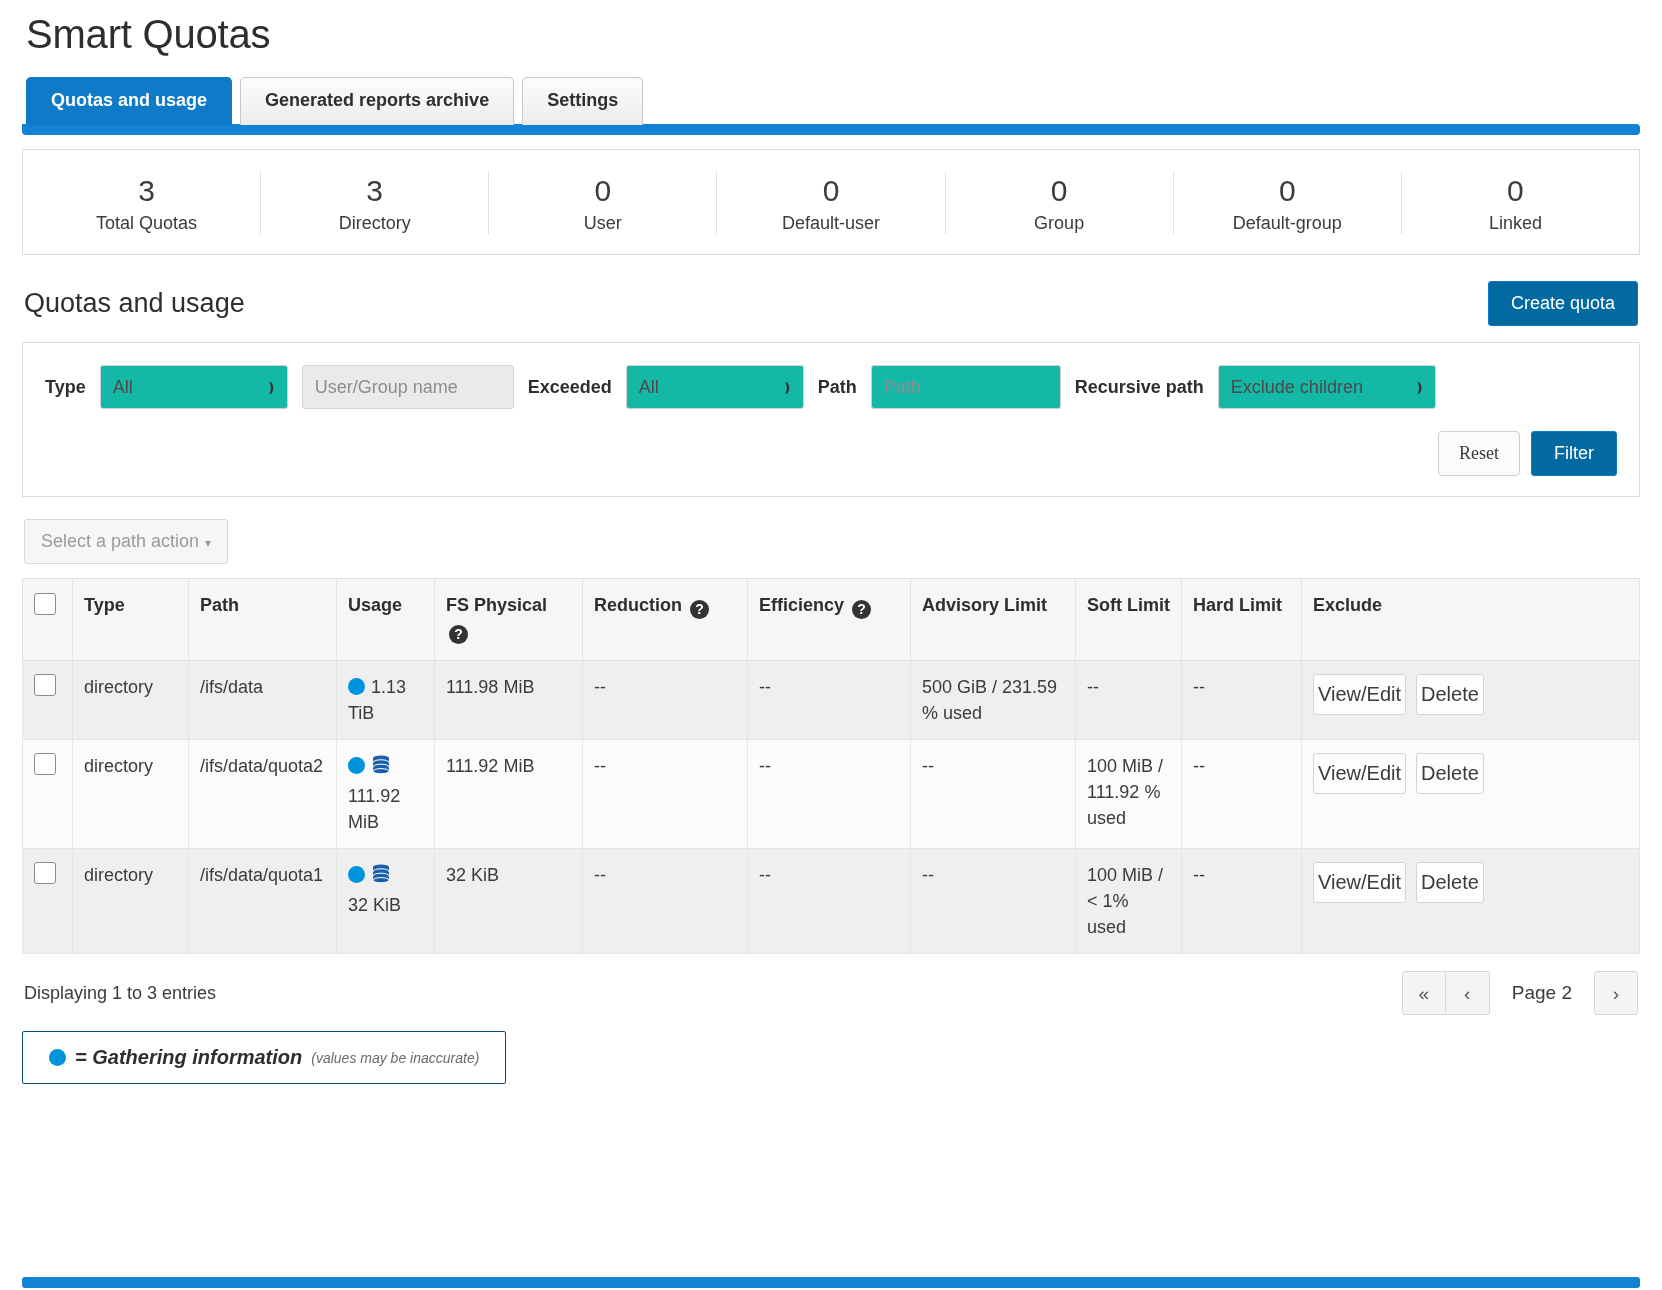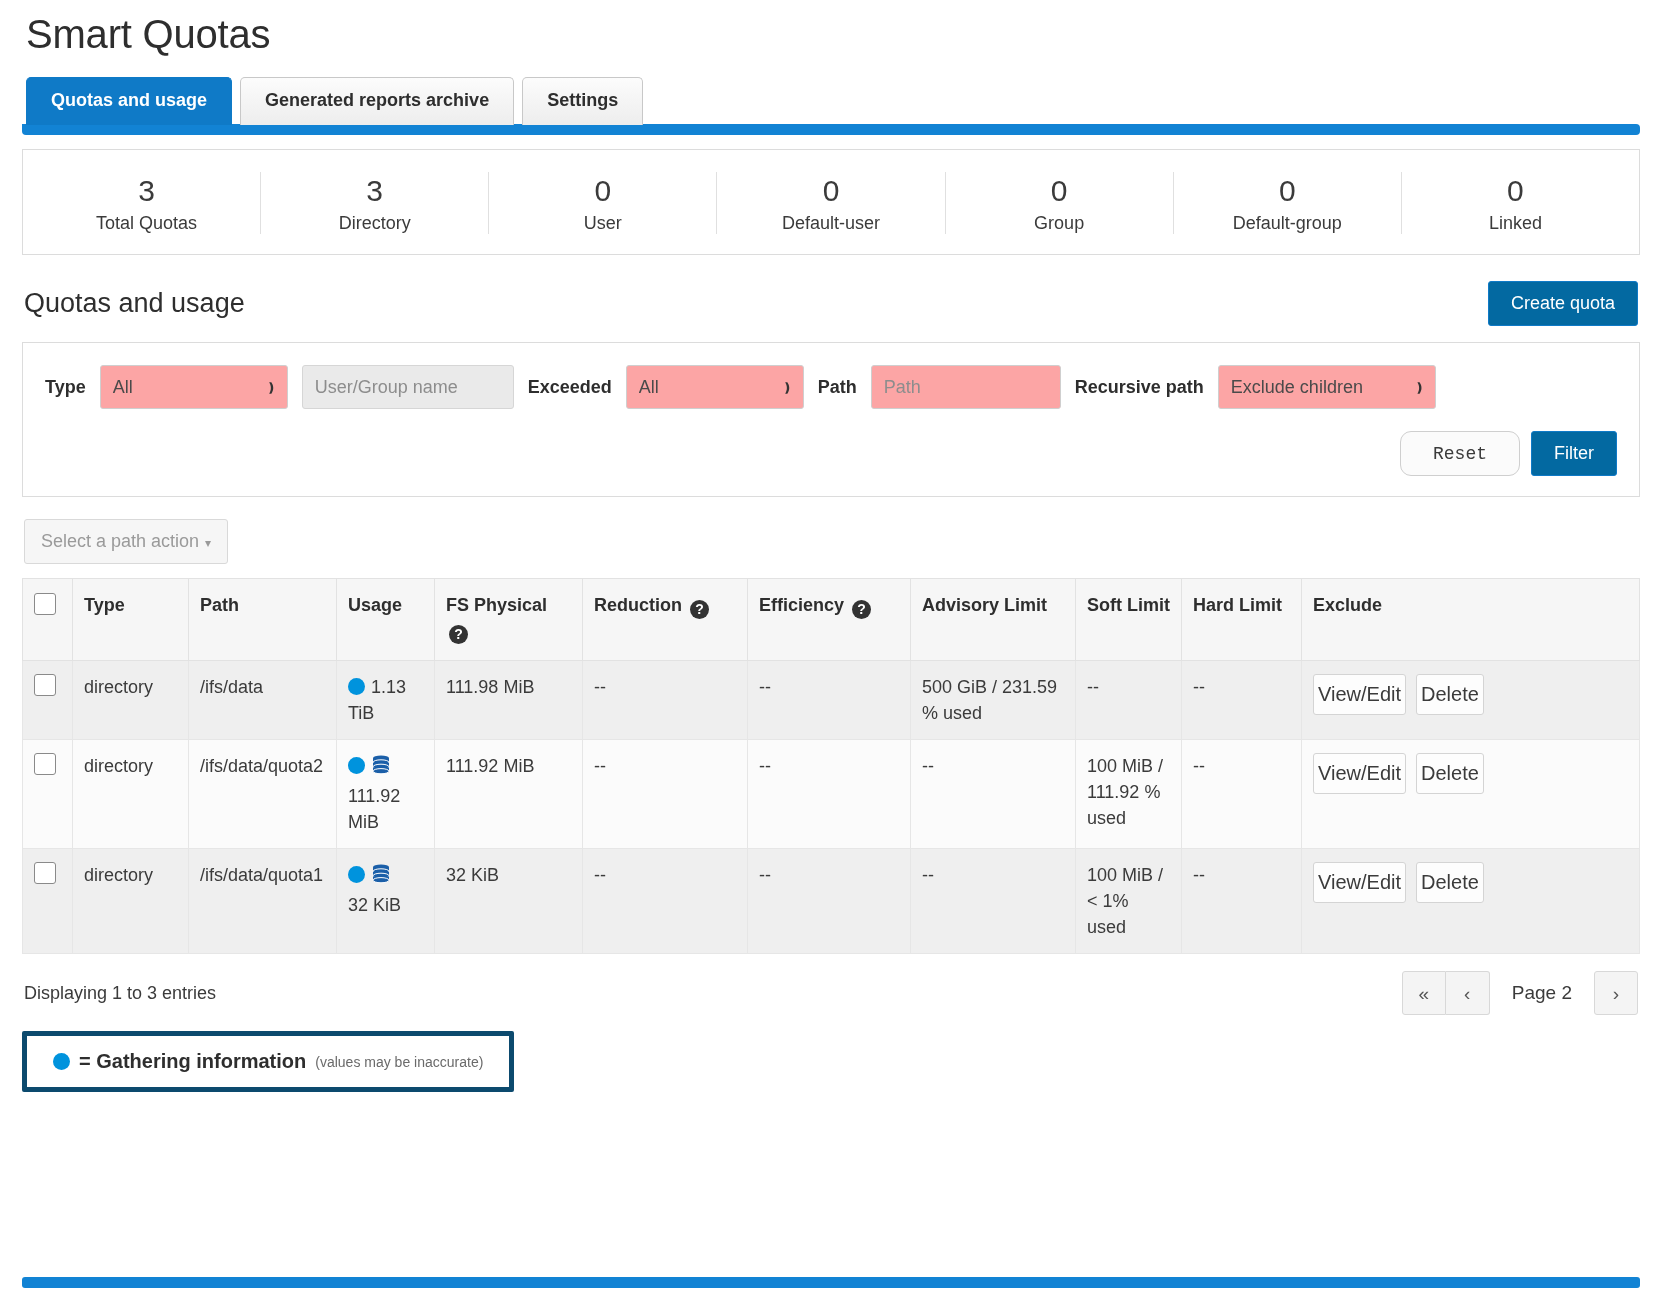--- a/index.html
+++ b/index.html
@@ -127,21 +127,21 @@
     color: #2e2e2e;
     white-space: nowrap;
   }
   .select-wrap { position: relative; display: inline-block; }
   select.ctl, input.ctl {
     font-family: inherit;
     font-size: 18px;
     color: #4a4a4a;
     border: 1px solid #cfcfcf;
     border-radius: 3px;
-    background: #fca5a5;
+    background: #14b8a6;
     padding: 9px 12px;
     height: 44px;
     outline: none;
     -webkit-appearance: none;
     appearance: none;
   }
   select.ctl { padding-right: 34px; cursor: pointer; }
   .sel-caret {
     position: absolute;
     right: 11px;
@@ -160,26 +160,26 @@
   .w-rec { width: 218px; }
   .filter-actions {
     display: flex;
     justify-content: flex-end;
     gap: 11px;
     margin-top: 22px;
   }
   .btn-secondary {
     background: #fbfbfb;
     border: 1px solid #cfcfcf;
-    border-radius: 11px;
+    border-radius: 4px;
     font-size: 18px;
     color: #3b3b3b;
-    padding: 10px 32px;
-    cursor: pointer;
-    font-family: Liberation Mono, monospace;
+    padding: 10px 20px;
+    cursor: pointer;
+    font-family: Liberation Serif, serif;
   }
   
   .bulk {
     margin: 22px 2px 14px 2px;
   }
   .bulk-btn {
     background: #f6f6f6;
     border: 1px solid #d9d9d9;
     border-radius: 3px;
     color: #9a9a9a;
@@ -301,25 +301,26 @@
   }
   .pg-btn.first { border-radius: 3px 0 0 3px; }
   .pg-btn.prev { border-left: none; border-radius: 0 3px 3px 0; }
   .pg-label { font-size: 19px; color: #3b3b3b; margin: 0 22px; }
   .pg-btn.next { border-radius: 3px; }
   
   .legend {
     display: inline-flex;
     align-items: center;
     gap: 42px;
-    border: 5px solid #0c4a6e;
+    border: 1px solid #0c4a6e;
     background: #fff;
     padding: 14px 26px;
     margin-top: 16px;
     border-radius: 2px;
+    font-style: italic;
   }
   .legend-item {
     display: flex;
     align-items: center;
     gap: 9px;
     font-size: 20px;
     font-weight: bold;
     color: #2e2e2e;
     white-space: nowrap;
   }

